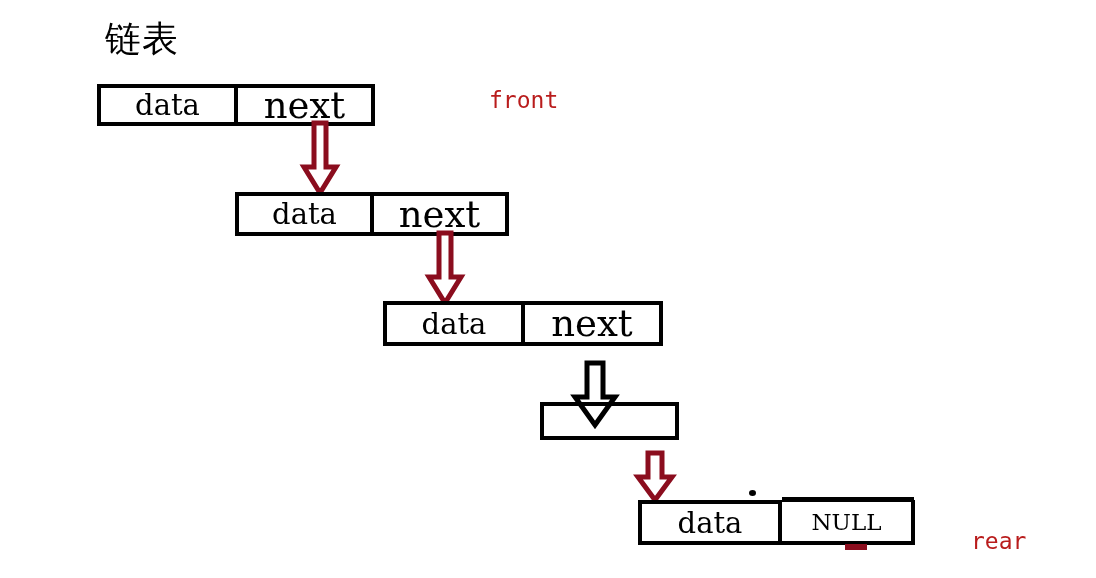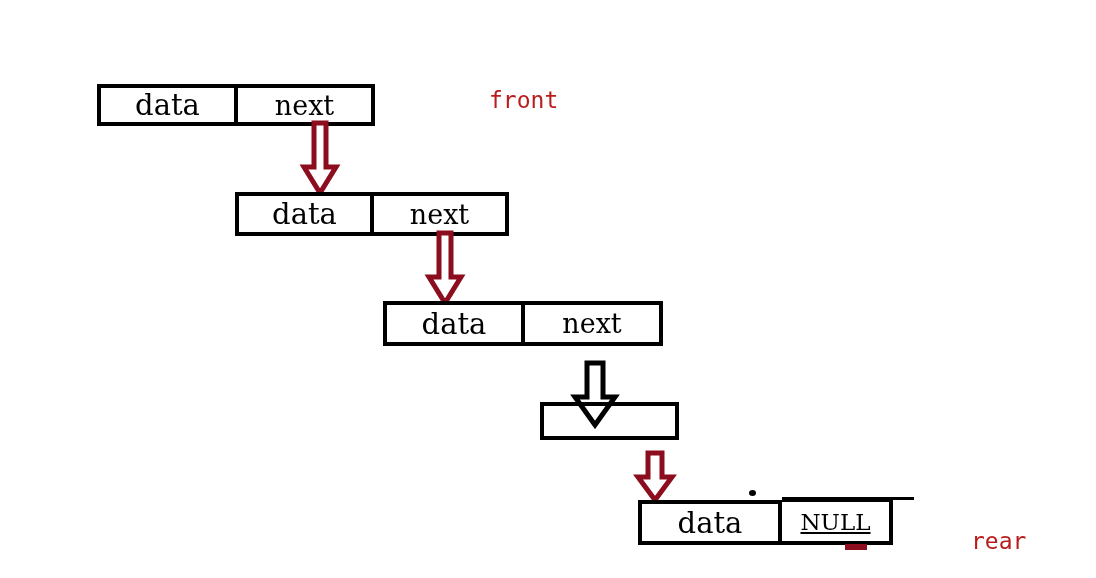--- a/index.html
+++ b/index.html
@@ -42,21 +42,21 @@
     border: 4px solid #000000;
     background: #ffffff;
     display: flex;
     align-items: center;
     justify-content: center;
     color: #000000;
     font-family: "DejaVu Serif", "Liberation Serif", serif;
     white-space: nowrap;
   }
   .cell.data-cell { font-size: 29px; }
-  .cell.next-cell { font-size: 27px; margin-left: -4px; }
+  .cell.next-cell { font-size: 37px; margin-left: -4px; }
   .cell.null-cell {
     font-size: 23px;
     margin-left: -4px;
     border-top-width: 2px;
   }
 
   
   .empty-box {
     position: absolute;
     box-sizing: border-box;
@@ -85,20 +85,21 @@
     position: absolute;
     background: #000000;
   }
   .mark.red { background: #8B0D1E; }
 </style>
 </head>
 <body>
 
 <div id="canvas">
 
+  <div class="diagram-title" style="left:105px; top:20px;">链表</div>
 
   <div class="node" style="left:97px; top:84px;">
     <div class="cell data-cell" style="width:141px; height:42px;">data</div>
     <div class="cell next-cell" style="width:141px; height:42px;">next</div>
   </div>
 
   <div class="label" style="left:489px; top:88px;">front</div>
 
   <div class="arrow" style="left:303px; top:123px;">
     <svg width="34" height="72" viewBox="0 0 34 72">
@@ -133,21 +134,21 @@
   <div class="arrow" style="left:635px; top:453px;">
     <svg width="40" height="50" viewBox="0 0 40 50">
       <path d="M13,0 L27,0 L27,24 L37,24 L20,47 L3,24 L13,24 Z" fill="#ffffff" stroke="#8B0D1E" stroke-width="5" stroke-linejoin="miter"></path>
     </svg>
   </div>
 
   <div class="mark" style="left:749px; top:490px; width:7px; height:6px; border-radius:50%;"></div>
 
   <div class="node" style="left:638px; top:500px;">
     <div class="cell data-cell" style="width:144px; height:45px;">data</div>
-    <div class="cell null-cell" style="width:115px; height:45px;text-decoration:underline;">NULL</div>
+    <div class="cell null-cell" style="width:137px; height:45px;">NULL</div>
   </div>
 
   <div class="mark" style="left:782px; top:497px; width:132px; height:3px;"></div>
 
   <div class="mark red" style="left:845px; top:544px; width:22px; height:6px;"></div>
 
   <div class="label" style="left:971px; top:529px;">rear</div>
 
 </div>
 

